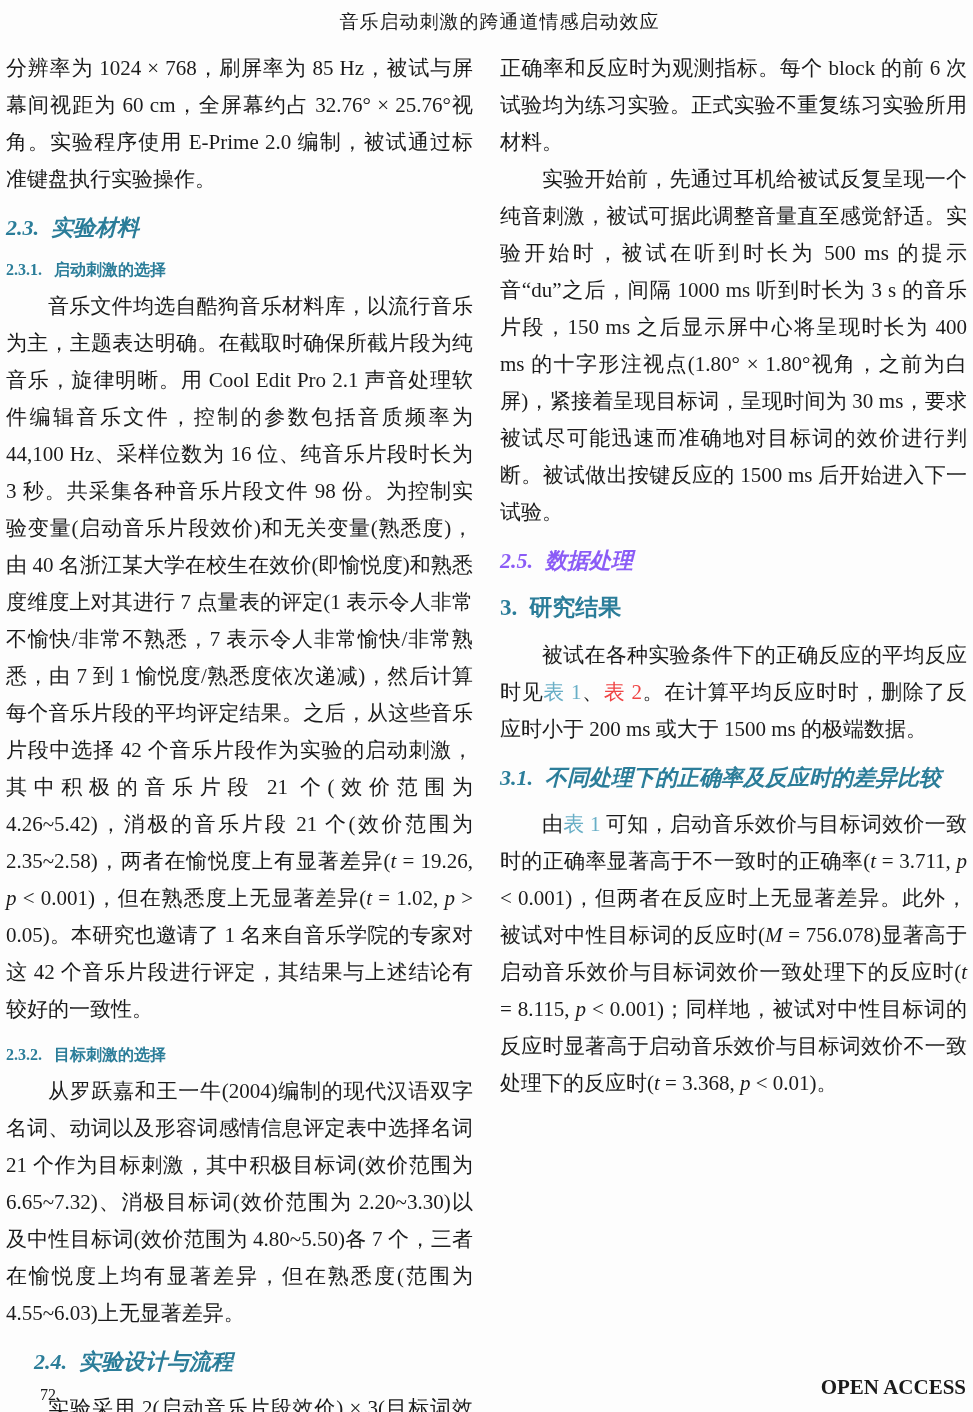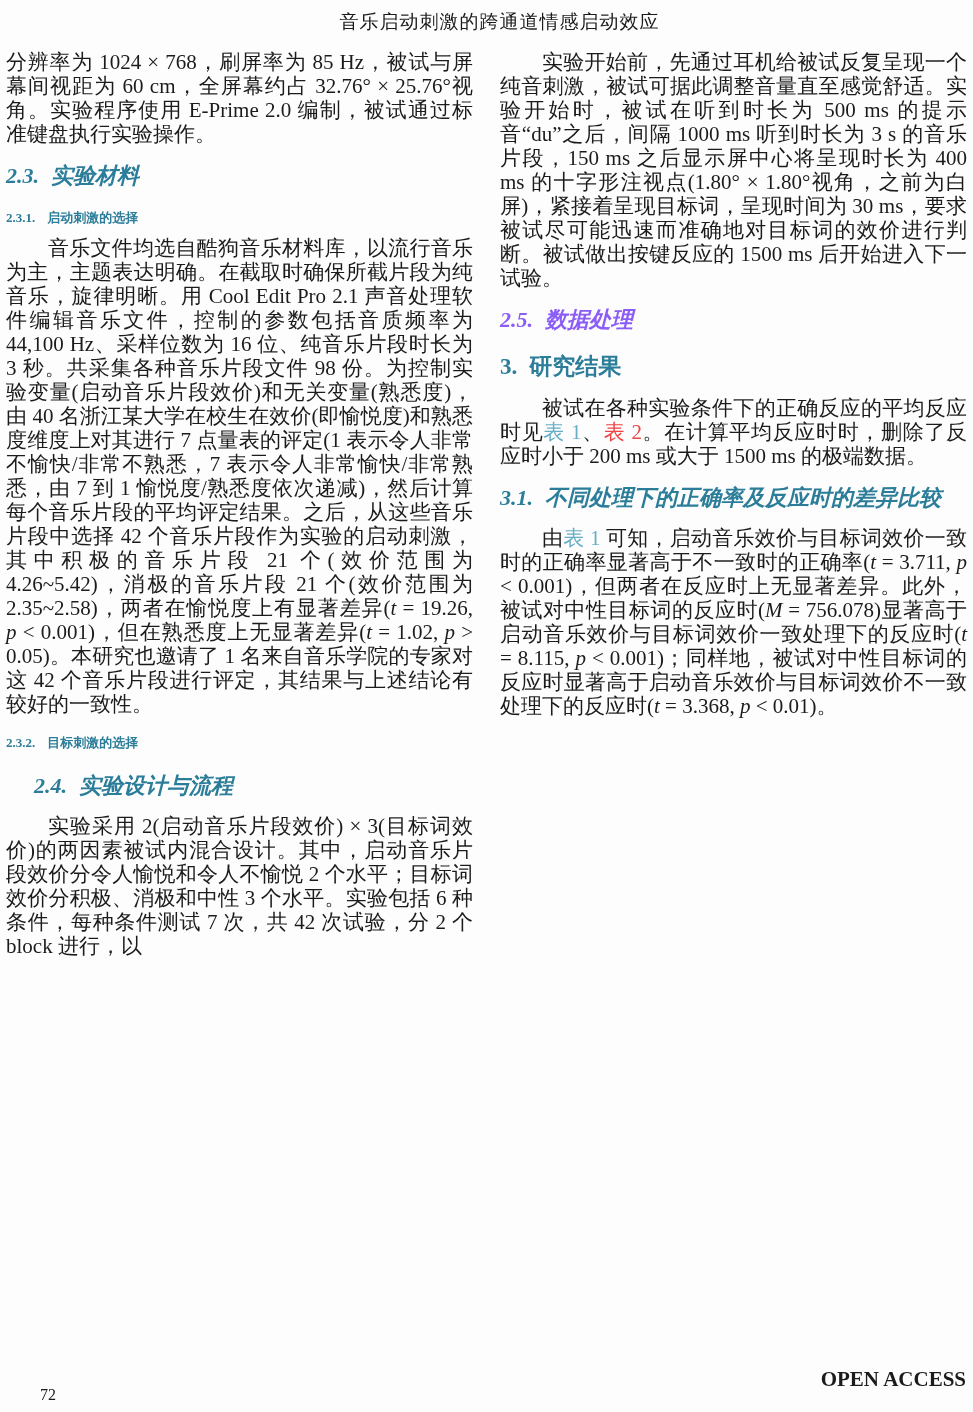--- a/index.html
+++ b/index.html
@@ -10,57 +10,59 @@
     overflow:hidden;
   }
   .page-title {
     position:absolute; top:9px; left:13px; width:100%;
     text-align:center; font-size:19px; letter-spacing:1px;
   }
   .col { position:absolute; top:50px; width:467px; }
   .col-left  { left:6px; }
   .col-right { left:500px; }
   .body-p {
-    margin:0; font-size:21px; line-height:24px;
+    margin:0; font-size:21px; line-height:37px;
     text-align:justify; text-justify:inter-ideograph;
   }
   .indent { text-indent:2em; }
   .it { font-style:italic; }
   .ref-link { cursor:pointer; }
   .h1, .h2, .h3 {
     font-family:"Liberation Sans","DejaVu Sans",sans-serif;
     font-weight:bold;
   }
   .h1 { font-size:23px; line-height:32px; margin:15px 0 13px 0; }
   .h2 { font-size:22px; line-height:31px; margin:14px 0 13px 0;font-style:italic; }
-  .h3 { font-size:13px; line-height:27px; margin:13px 0 5px 0; }
+  .h3 { font-size:16px; line-height:27px; margin:13px 0 5px 0; }
   .h-num { margin-right:12px; font-family:"Liberation Serif","DejaVu Serif",serif; }
   .footer-left {
     position:absolute; left:0; bottom:8px; font-size:16px;margin-left:40px;
   }
   .footer-right {
-    position:absolute; right:7px; bottom:20px; font-size:21px; font-weight:bold;
+    position:absolute; right:7px; bottom:12px; font-size:21px; font-weight:bold;
   }
 </style>
 </head>
 <body style="background: rgb(253, 253, 253); color: rgb(27, 27, 27);">
 
 <div class="page-title">音乐启动刺激的跨通道情感启动效应</div>
 
 <div class="col col-left">
     <p class="body-p"><span>分辨率为 1024 × 768，刷屏率为 85 Hz，被试与屏幕间视距为 60 cm，全屏幕约占 32.76° × 25.76°视角。实验程序使用 E-Prime 2.0 编制，被试通过标准键盘执行实验操作。</span></p>
     <div class="h2" style="color: rgb(43, 125, 153);"><span class="h-num">2.3.</span><span>实验材料</span></div>
     <div class="h3" style="color: rgb(43, 125, 153);"><span class="h-num">2.3.1.</span><span>启动刺激的选择</span></div>
     <p class="body-p indent"><span>音乐文件均选自酷狗音乐材料库，以流行音乐为主，主题表达明确。在截取时确保所截片段为纯音乐，旋律明晰。用 Cool Edit Pro 2.1 声音处理软件编辑音乐文件，控制的参数包括音质频率为 44,100 Hz、采样位数为 16 位、纯音乐片段时长为 3 秒。共采集各种音乐片段文件 98 份。为控制实验变量(启动音乐片段效价)和无关变量(熟悉度)，由 40 名浙江某大学在校生在效价(即愉悦度)和熟悉度维度上对其进行 7 点量表的评定(1 表示令人非常不愉快/非常不熟悉，7 表示令人非常愉快/非常熟悉，由 7 到 1 愉悦度/熟悉度依次递减)，然后计算每个音乐片段的平均评定结果。之后，从这些音乐片段中选择 42 个音乐片段作为实验的启动刺激，其中积极的音乐片段 21 个(效价范围为 4.26~5.42)，消极的音乐片段 21 个(效价范围为 2.35~2.58)，两者在愉悦度上有显著差异(</span><span class="it">t</span><span> = 19.26, </span><span class="it">p</span><span> &lt; 0.001)，但在熟悉度上无显著差异(</span><span class="it">t</span><span> = 1.02, </span><span class="it">p</span><span> &gt; 0.05)。本研究也邀请了 1 名来自音乐学院的专家对这 42 个音乐片段进行评定，其结果与上述结论有较好的一致性。</span></p>
     <div class="h3" style="color: rgb(43, 125, 153);"><span class="h-num">2.3.2.</span><span>目标刺激的选择</span></div>
+    <p class="body-p indent"><span>从罗跃嘉和王一牛(2004)编制的现代汉语双字名词、动词以及形容词感情信息评定表中选择名词 21 个作为目标刺激，其中积极目标词(效价范围为 6.65~7.32)、消极目标词(效价范围为 2.20~3.30)以及中性目标词(效价范围为 4.80~5.50)各 7 个，三者在愉悦度上均有显著差异，但在熟悉度(范围为 4.55~6.03)上无显著差异。</span></p>
     <div class="h2" style="color: rgb(43, 125, 153); margin-left: 28px;"><span class="h-num">2.4.</span><span>实验设计与流程</span></div>
     <p class="body-p indent"><span>实验采用 2(启动音乐片段效价) × 3(目标词效价)的两因素被试内混合设计。其中，启动音乐片段效价分令人愉悦和令人不愉悦 2 个水平；目标词效价分积极、消极和中性 3 个水平。实验包括 6 种条件，每种条件测试 7 次，共 42 次试验，分 2 个 block 进行，以</span></p>
   </div>
 
 <div class="col col-right">
+    <p class="body-p"><span>正确率和反应时为观测指标。每个 block 的前 6 次试验均为练习实验。正式实验不重复练习实验所用材料。</span></p>
     <p class="body-p indent"><span>实验开始前，先通过耳机给被试反复呈现一个纯音刺激，被试可据此调整音量直至感觉舒适。实验开始时，被试在听到时长为 500 ms 的提示音“du”之后，间隔 1000 ms 听到时长为 3 s 的音乐片段，150 ms 之后显示屏中心将呈现时长为 400 ms 的十字形注视点(1.80° × 1.80°视角，之前为白屏)，紧接着呈现目标词，呈现时间为 30 ms，要求被试尽可能迅速而准确地对目标词的效价进行判断。被试做出按键反应的 1500 ms 后开始进入下一试验。</span></p>
     <div class="h2" style="color: #8b5cf6;"><span class="h-num">2.5.</span><span>数据处理</span></div>
     <div class="h1" style="color: rgb(43, 125, 153);"><span class="h-num">3.</span><span>研究结果</span></div>
     <p class="body-p indent"><span>被试在各种实验条件下的正确反应的平均反应时见</span><span class="ref-link" style="color: rgb(104, 174, 198);">表 1</span><span>、</span><span class="ref-link" style="color: #ef4444;">表 2</span><span>。在计算平均反应时时，删除了反应时小于 200 ms 或大于 1500 ms 的极端数据。</span></p>
     <div class="h2" style="color: rgb(43, 125, 153);"><span class="h-num">3.1.</span><span>不同处理下的正确率及反应时的差异比较</span></div>
     <p class="body-p indent"><span>由</span><span class="ref-link" style="color: rgb(104, 174, 198);">表 1</span><span> 可知，启动音乐效价与目标词效价一致时的正确率显著高于不一致时的正确率(</span><span class="it">t</span><span> = 3.711, </span><span class="it">p</span><span> &lt; 0.001)，但两者在反应时上无显著差异。此外，被试对中性目标词的反应时(</span><span class="it">M</span><span> = 756.078)显著高于启动音乐效价与目标词效价一致处理下的反应时(</span><span class="it">t</span><span> = 8.115, </span><span class="it">p</span><span> &lt; 0.001)；同样地，被试对中性目标词的反应时显著高于启动音乐效价与目标词效价不一致处理下的反应时(</span><span class="it">t</span><span> = 3.368, </span><span class="it">p</span><span> &lt; 0.01)。</span></p>
   </div>
 
 <div class="footer-left">72</div>
 

